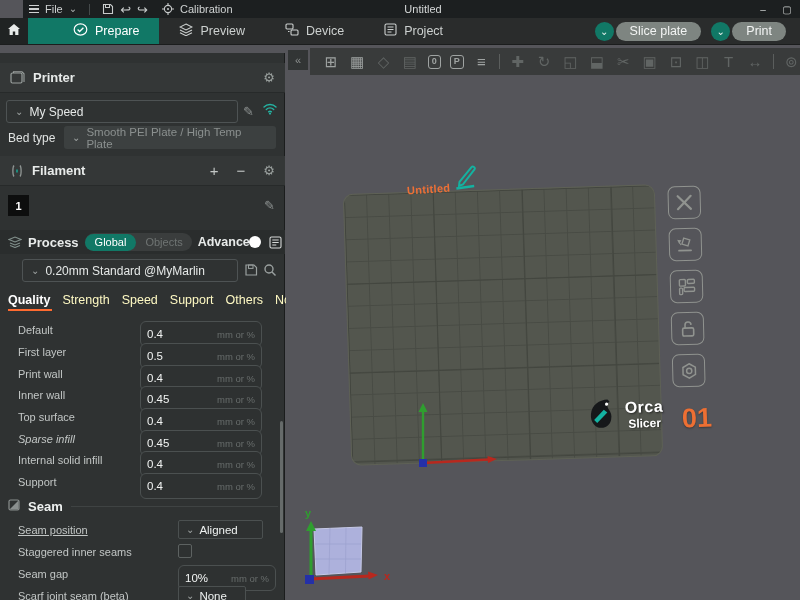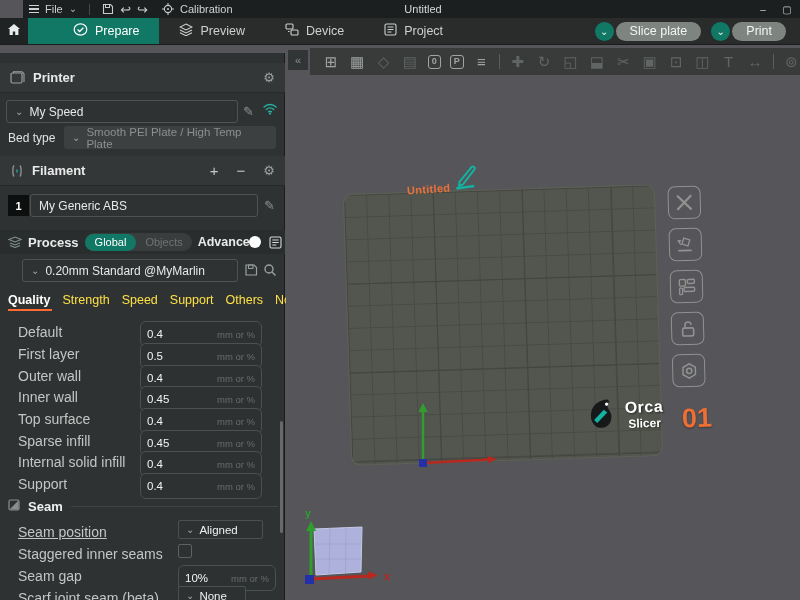--- a/index.html
+++ b/index.html
@@ -52,25 +52,25 @@
     display:flex; align-items:center; justify-content:center; font-size:11px; font-weight:bold; }
   .proc-strip { position:absolute; left:0; top:177px; width:285px; height:24px; background:#2a2d2d;
     display:flex; align-items:center; padding:0 8px; gap:6px; }
   .pill-wrap { background:#3a3d3d; border-radius:11px; display:flex; align-items:center; height:18px; }
   .pill-on { background:#117866; color:#fff; border-radius:9px; font-size:11px; padding:1px 10px; line-height:15px; }
   .pill-off { color:#6f7473; font-size:11px; padding:1px 9px; }
   .toggle { width:30px; height:15px; border-radius:8px; background:#117866; position:relative; }
   .toggle .knob { position:absolute; right:2px; top:1.5px; width:12px; height:12px; border-radius:50%; background:#fff; }
   .ptabs { position:absolute; left:0; top:236px; width:285px; height:22px; display:flex;
     align-items:flex-end; gap:0; padding:0 8px; }
-  .ptab { font-size:12.5px; color:#fde047; padding:0 6px 4px 6px; position:relative; }
+  .ptab { font-size:12.5px; color:#fef9c3; padding:0 6px 4px 6px; position:relative; }
   .ptab:first-child { padding-left:0; }
   .ptab.active { color:#fff; font-weight:bold; }
   .ptab.active::after { content:""; position:absolute; left:0; right:4px; bottom:0; height:2.5px; background:#ff6b30; }
-  .set-row-label { position:absolute; left:18px; color:#c2c6c5; font-size:14px; }
+  .set-row-label { position:absolute; left:18px; color:#c2c6c5; font-size:11px; }
   .val-box { position:absolute; left:140px; width:122px; height:17px; border:1px solid #4b5050;
     border-radius:6px; background:#2e3131; display:flex; align-items:center; padding:12px 6px; }
   .val-box .v { color:#f2f4f3; font-size:11.5px; }
   .val-box .u { margin-left:auto; color:#686d6c; font-size:9.5px; }
   .seam-head { position:absolute; left:8px; display:flex; align-items:center; gap:8px; width:270px; }
   .seam-title { font-weight:bold; font-size:13px; color:#eef1f0; }
   .seam-line { flex:1; height:1px; background:#3f4343; }
   .mini-dd { position:absolute; height:19px; border:1px solid #4b5050; border-radius:2px;
     display:flex; align-items:center; gap:5px; padding:0 7px; color:#eef1f0; font-size:11.5px; background:#2e3131; }
   .checkbox { position:absolute; width:14px; height:14px; border:1px solid #5d6261; border-radius:2px; background:#2e3131; }
@@ -245,23 +245,20 @@
           <path d="M4 1.5C2.5 3 2.5 11 4 12.5M10 1.5c1.5 1.5 1.5 9.5 0 11" fill="none" stroke="#8f9593" stroke-width="1.3"></path>
           <path d="M6.2 5.5h1.6v3H6.2z" fill="#1aa08f"></path>
         </svg>
     </span>
     <span class="sec-title">Filament</span>
     <span class="icon-btn" style="margin-left:auto; color:#c3c7c6; font-size:15px;">+</span>
     <span class="icon-btn" style="color:#c3c7c6; font-size:15px; margin-left:10px;">−</span>
     <span class="icon-btn" style="color:#9aa09e; font-size:13px; margin-left:10px;">⚙</span>
   </div>
   <div class="badge-num" style="left:8px; top:142px;">1</div>
-  <div class="select" style="left:30px; top:141px; width:228px;">
-    <span>My Generic ABS</span>
-  </div>
   <span class="icon-btn abs" style="left:264px; top:145px; color:#8d9291; font-size:13px;">✎</span>
 
   <div class="proc-strip">
     <span class="icon-btn">
       <svg width="14" height="12" viewBox="0 0 14 12">
           <path d="M1 3.5L7 1l6 2.5L7 6zM2 7l5 2 5-2M2 9.5l5 2 5-2" fill="none" stroke="#82908c" stroke-width="1.1"></path>
         </svg>
     </span>
     <span class="sec-title">Process</span>
     <span class="pill-wrap">
@@ -317,36 +314,36 @@
   <span class="set-row-label" style="top:271px;">Default</span>
   <div class="val-box" style="top:268px;">
       <span class="v">0.4</span>
       <span class="u">mm or %</span>
     </div>
   <span class="set-row-label" style="top:293px;">First layer</span>
   <div class="val-box" style="top:290px;">
       <span class="v">0.5</span>
       <span class="u">mm or %</span>
     </div>
-  <span class="set-row-label" style="top:315px;">Outer wall</span>
+  <span class="set-row-label" style="top:315px;">Print wall</span>
   <div class="val-box" style="top:312px;">
       <span class="v">0.4</span>
       <span class="u">mm or %</span>
     </div>
   <span class="set-row-label" style="top:336px;">Inner wall</span>
   <div class="val-box" style="top:333px;">
       <span class="v">0.45</span>
       <span class="u">mm or %</span>
     </div>
   <span class="set-row-label" style="top:358px;">Top surface</span>
   <div class="val-box" style="top:355px;">
       <span class="v">0.4</span>
       <span class="u">mm or %</span>
     </div>
-  <span class="set-row-label" style="top:380px;">Sparse infill</span>
+  <span class="set-row-label" style="top:380px;font-style:italic;">Sparse infill</span>
   <div class="val-box" style="top:377px;">
       <span class="v">0.45</span>
       <span class="u">mm or %</span>
     </div>
   <span class="set-row-label" style="top:401px;">Internal solid infill</span>
   <div class="val-box" style="top:398px;">
       <span class="v">0.4</span>
       <span class="u">mm or %</span>
     </div>
   <span class="set-row-label" style="top:423px;">Support</span>

